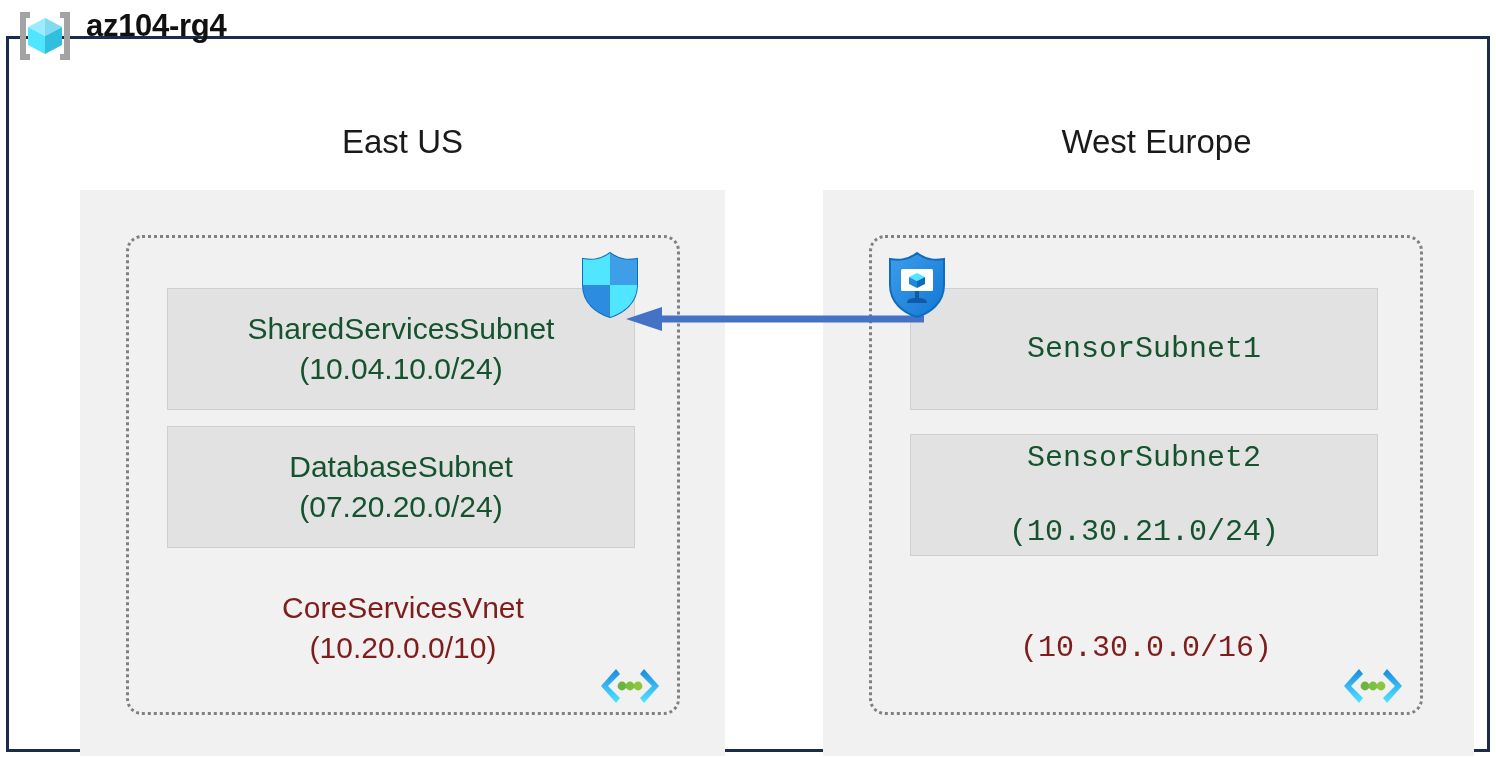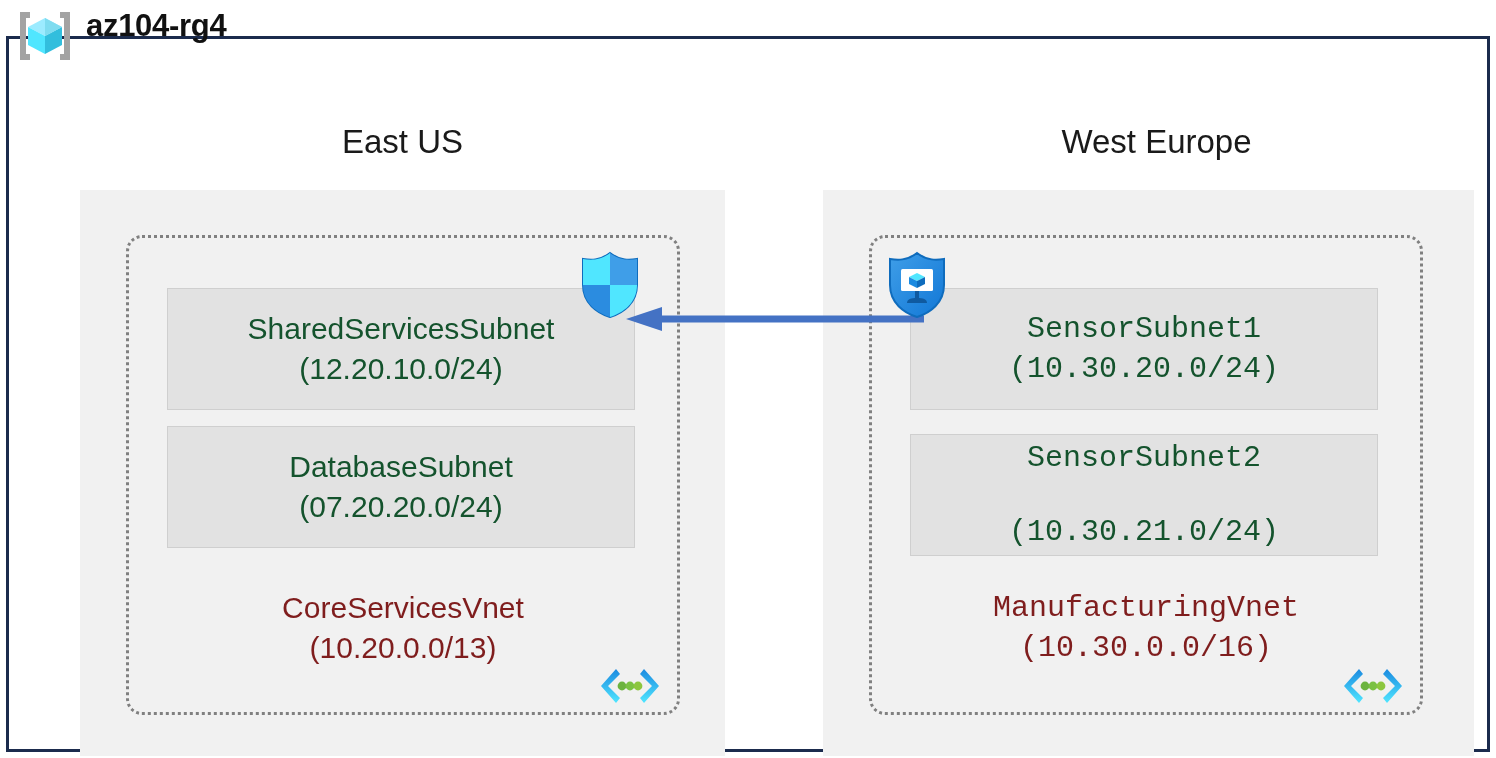--- a/index.html
+++ b/index.html
@@ -170,30 +170,30 @@
   </div>
 
   <div class="region" style="left:80px; top:90px; width:645px; height:640px;">
     <div class="region-label">East US</div>
     <div class="region-box" style="height:566px;"></div>
 
     <div class="vnet" style="left:46px; top:112px; width:554px; height:480px;">
 
       <div class="subnet" style="left:38px; top:50px; width:468px; height:122px;">
         <span class="subnet-name">SharedServicesSubnet</span>
-        <span class="subnet-cidr">(12.20.10.0/24)</span>
+        <span class="subnet-cidr">(10.04.10.0/24)</span>
       </div>
 
       <div class="subnet" style="left:38px; top:188px; width:468px; height:122px;">
         <span class="subnet-name">DatabaseSubnet</span>
         <span class="subnet-cidr">(07.20.20.0/24)</span>
       </div>
 
       <div class="vnet-caption" style="top:350px;">CoreServicesVnet</div>
-      <div class="vnet-caption" style="top:390px;">(10.20.0.0/13)</div>
+      <div class="vnet-caption" style="top:390px;">(10.20.0.0/10)</div>
 
       <span class="vnet-icon" style="right:16px; bottom:6px;">
         <svg viewBox="0 0 62 40" width="62" height="40" xmlns="http://www.w3.org/2000/svg">
           <defs>
             <linearGradient id="vnGrad" x1="0" y1="0" x2="0" y2="1">
               <stop offset="0%" stop-color="#1b8ae0"></stop>
               <stop offset="100%" stop-color="#50e6ff"></stop>
             </linearGradient>
           </defs>
 
@@ -227,29 +227,27 @@
   </div>
 
   <div class="region" style="left:823px; top:90px; width:643px; height:640px;padding-left:8px;">
     <div class="region-label">West Europe</div>
     <div class="region-box" style="height:566px;"></div>
 
     <div class="vnet" style="left:46px; top:112px; width:554px; height:480px;font-family:Liberation Mono, monospace;">
 
       <div class="subnet" style="left:38px; top:50px; width:468px; height:122px;">
         <span class="subnet-name">SensorSubnet1</span>
-        <span class="subnet-cidr">(10.30.20.0/24)</span>
       </div>
 
       <div class="subnet" style="left:38px; top:196px; width:468px; height:122px;gap:34px;">
         <span class="subnet-name">SensorSubnet2</span>
         <span class="subnet-cidr">(10.30.21.0/24)</span>
       </div>
 
-      <div class="vnet-caption" style="top:350px;">ManufacturingVnet</div>
       <div class="vnet-caption" style="top:390px;text-align:center;">(10.30.0.0/16)</div>
 
       <span class="vnet-icon" style="right:16px; bottom:6px;">
         <svg viewBox="0 0 62 40" width="62" height="40" xmlns="http://www.w3.org/2000/svg">
           <defs>
             <linearGradient id="vnGrad2" x1="0" y1="0" x2="0" y2="1">
               <stop offset="0%" stop-color="#1b8ae0"></stop>
               <stop offset="100%" stop-color="#50e6ff"></stop>
             </linearGradient>
           </defs>

